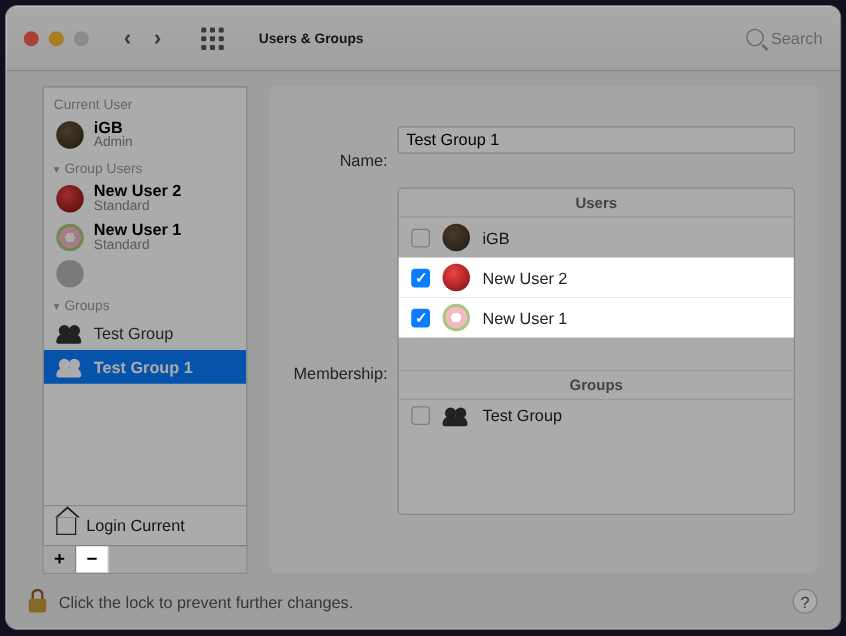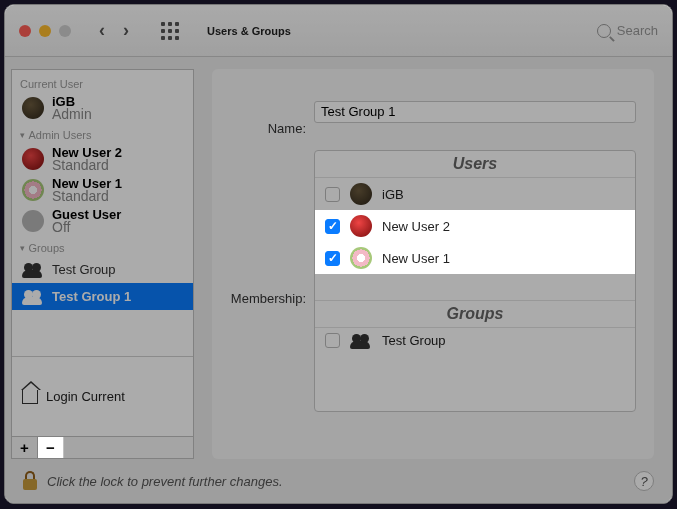--- a/index.html
+++ b/index.html
@@ -36,35 +36,34 @@
   .navarrows { display: flex; gap: 18px; margin-left: 14px; color: #555; }
   .chev { font-size: 18px; font-weight: 600; }
   .grid-icon {
     width: 18px; height: 18px; display: grid;
     grid-template-columns: repeat(3, 4px);
     grid-template-rows: repeat(3, 4px);
     gap: 3px; margin-left: 18px;
   }
   .grid-icon span { background: #555; border-radius: 1px; }
   .title { font-size: 11px; font-weight: 700; color: #222; margin-left: 14px; }
-  .searchwrap { margin-left: auto; display: flex; align-items: flex-end; color: #999; gap: 6px; font-size: 13px; }
+  .searchwrap { margin-left: auto; display: flex; align-items: flex-start; color: #999; gap: 6px; font-size: 13px; }
   .mag { width: 14px; height: 14px; border: 1.8px solid #999; border-radius: 50%; position: relative; }
   .mag::after { content: ''; position: absolute; width: 6px; height: 1.8px; background: #999; bottom: -3px; right: -5px; transform: rotate(45deg); }
 
   
   .body { display: flex; height: calc(100% - 52px - 44px); }
 
   
   .sidebar {
-    width: 183px; margin: 12px 0 0 6px;
+    width: 164px; margin: 12px 0 0 29px;
     background: #fff;
     border: 1px solid #c0c0c0;
     display: flex; flex-direction: column;
     font-size: 13px;
-    gap: 24px;
   }
   .sidebar .scroll { flex: 1; overflow: hidden; }
   .sec-header {
     display: flex; align-items: center; gap: 4px;
     color: #9a9a9a; font-size: 11px; padding: 6px 8px 2px 8px;
   }
   .sec-header.first { padding-top: 8px; }
   .sec-header .chv { font-size: 9px; }
   .user-row {
     display: flex; align-items: center; gap: 8px;
@@ -74,21 +73,21 @@
     width: 22px; height: 22px; border-radius: 50%;
     flex: 0 0 22px; background: #888;
     display: flex; align-items: center; justify-content: center;
     font-size: 11px; color: #fff;
   }
   .avatar.igb { background: radial-gradient(circle at 40% 35%, #6b5a3e, #2d261a); }
   .avatar.red { background: radial-gradient(circle at 40% 35%, #e44, #7a0d0d); }
   .avatar.flower { background: radial-gradient(circle at 50% 50%, #fff 0 25%, #f3b9c6 25% 55%, #a7c87a 55% 100%); }
   .avatar.grey { background: #b7b7b7; }
   .uname { font-weight: 600; font-size: 13px; line-height: 14px; }
-  .urole { font-size: 14px; color: #888; line-height: 11px; }
+  .urole { font-size: 11px; color: #888; line-height: 11px; }
   .group-row {
     display: flex; align-items: center; gap: 8px;
     padding: 6px 8px 6px 10px;
   }
   .group-row.selected { background: #0a7cff; color: #fff; }
   .people-icon { width: 22px; position: relative; height: 14px; }
   .people-icon::before, .people-icon::after {
     content: ''; position: absolute; background: currentColor;
     width: 9px; height: 9px; border-radius: 50%; top: 0;
   }
@@ -147,22 +146,22 @@
     border: 1px solid #c9c9c9; border-radius: 3px;
     padding: 2px 6px; font-size: 13px;
   }
   .memb-row { display: flex; align-items: center; gap: 8px; }
   .memb-box {
     flex: 1; background: #fff; border: 1px solid #c9c9c9;
     border-radius: 4px; min-height: 262px;
     display: flex; flex-direction: column;
   }
   .mb-head {
-    text-align: center; font-size: 16px; font-weight: 700; color: #666;
-    padding: 4px 0; border-bottom: 1px solid #e3e3e3; font-style: italic;
+    text-align: center; font-size: 12px; font-weight: 700; color: #666;
+    padding: 4px 0; border-bottom: 1px solid #e3e3e3;
   }
   .mb-item {
     display: flex; align-items: center; gap: 10px;
     padding: 5px 10px;
   }
   .mb-item .chk {
     appearance: none; width: 15px; height: 15px;
     border: 1px solid #bbb; border-radius: 3px; background: #fff;
     position: relative;
   }
@@ -172,21 +171,21 @@
   .mb-item .chk:checked::after {
     content: '✓'; position: absolute; color: #fff;
     font-size: 12px; font-weight: 700; top: -1px; left: 2px;
   }
   .mb-item .av { width: 22px; height: 22px; border-radius: 50%; }
   .mb-item.highlight { position: relative; z-index: 100; background: #fff; }
 
   
   .footer {
     height: 44px; display: flex; align-items: center;
-    padding: 0 18px; gap: 10px; font-size: 13px; color: #555; font-style: italic;
+    padding: 0 18px; gap: 10px; font-size: 13px; color: #555;
   }
   .lock-icon {
     width: 14px; height: 18px; position: relative;
   }
   .lock-icon .body { position: absolute; bottom: 0; width: 14px; height: 11px; background: #c89b3c; border-radius: 2px; }
   .lock-icon .shackle {
     position: absolute; top: -1px; left: 2px; width: 10px; height: 10px;
     border: 2px solid #915f1a; border-bottom: none;
     border-radius: 6px 6px 0 0;
   }
@@ -239,42 +238,38 @@
         <div class="user-row">
           <div class="avatar igb"></div>
           <div>
             <div class="uname">iGB</div>
             <div class="urole">Admin</div>
           </div>
         </div>
 
         <div class="sec-header">
           <span class="chv">▾</span>
-          <span>Admin Users</span>
+          <span>Group Users</span>
         </div>
         <div class="user-row">
           <div class="avatar red"></div>
           <div>
             <div class="uname">New User 2</div>
             <div class="urole">Standard</div>
           </div>
         </div>
         <div class="user-row">
           <div class="avatar flower"></div>
           <div>
             <div class="uname">New User 1</div>
             <div class="urole">Standard</div>
           </div>
         </div>
         <div class="user-row">
           <div class="avatar grey"></div>
-          <div>
-            <div class="uname">Guest User</div>
-            <div class="urole">Off</div>
-          </div>
         </div>
 
         <div class="sec-header">
           <span class="chv">▾</span>
           <span>Groups</span>
         </div>
         <div class="group-row">
           <div class="people-icon">
               <div class="people-body"></div>
             </div>

